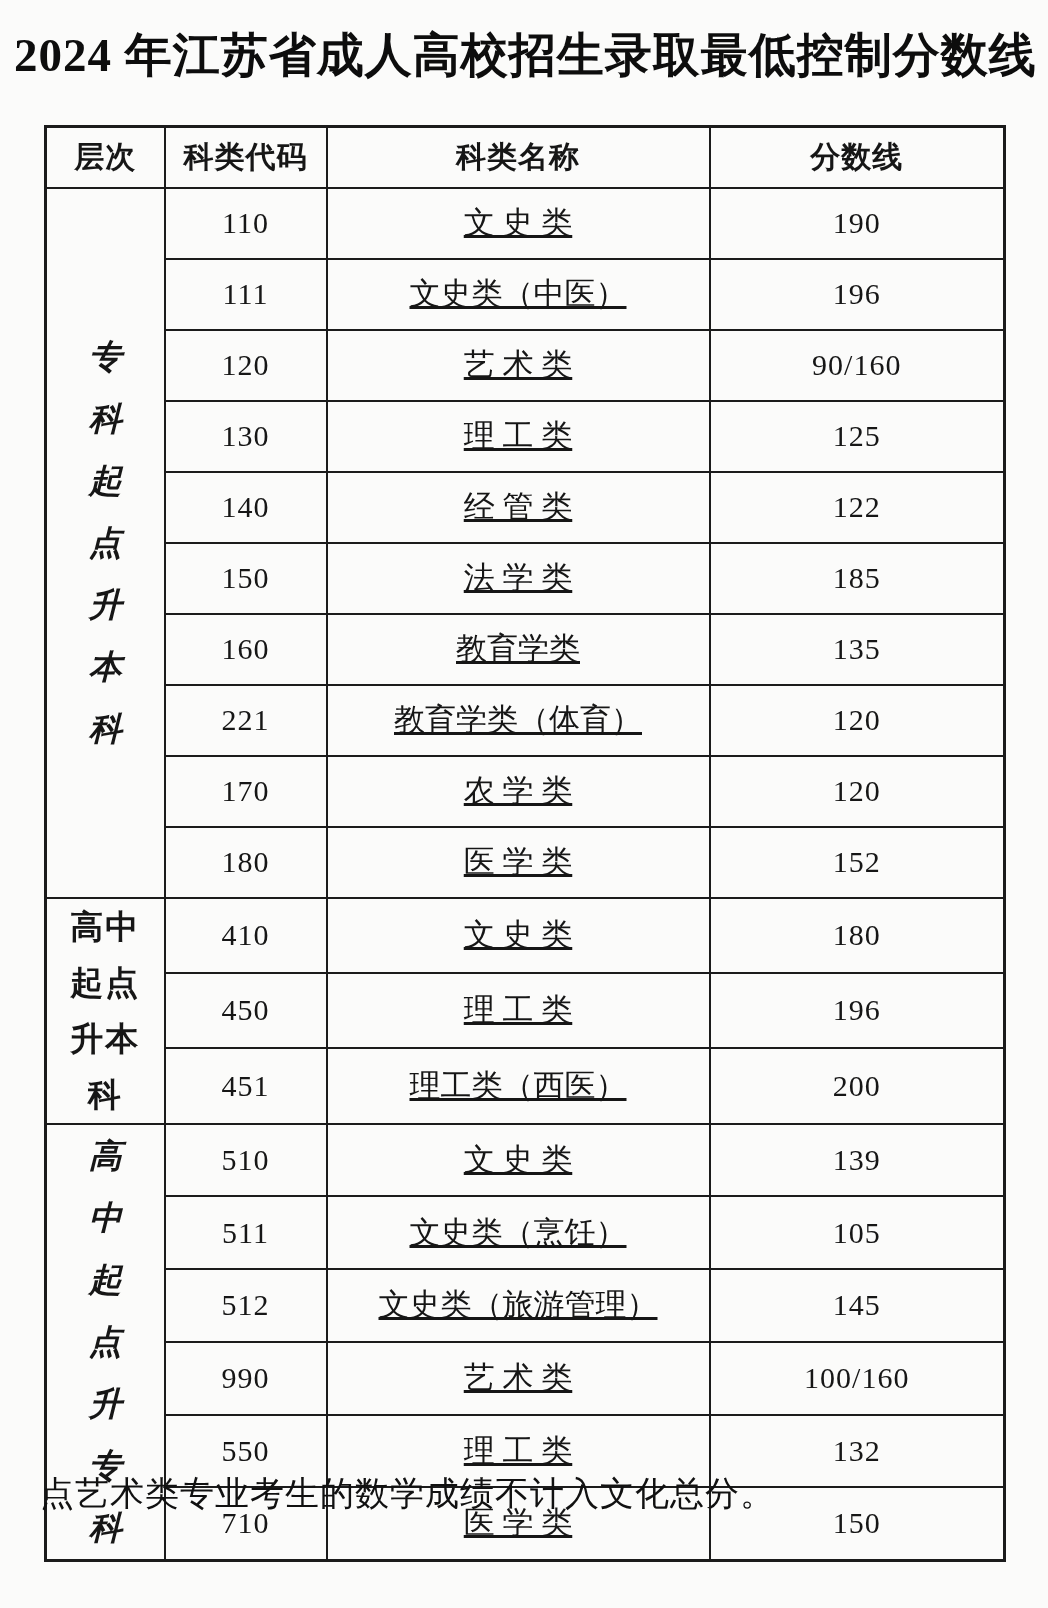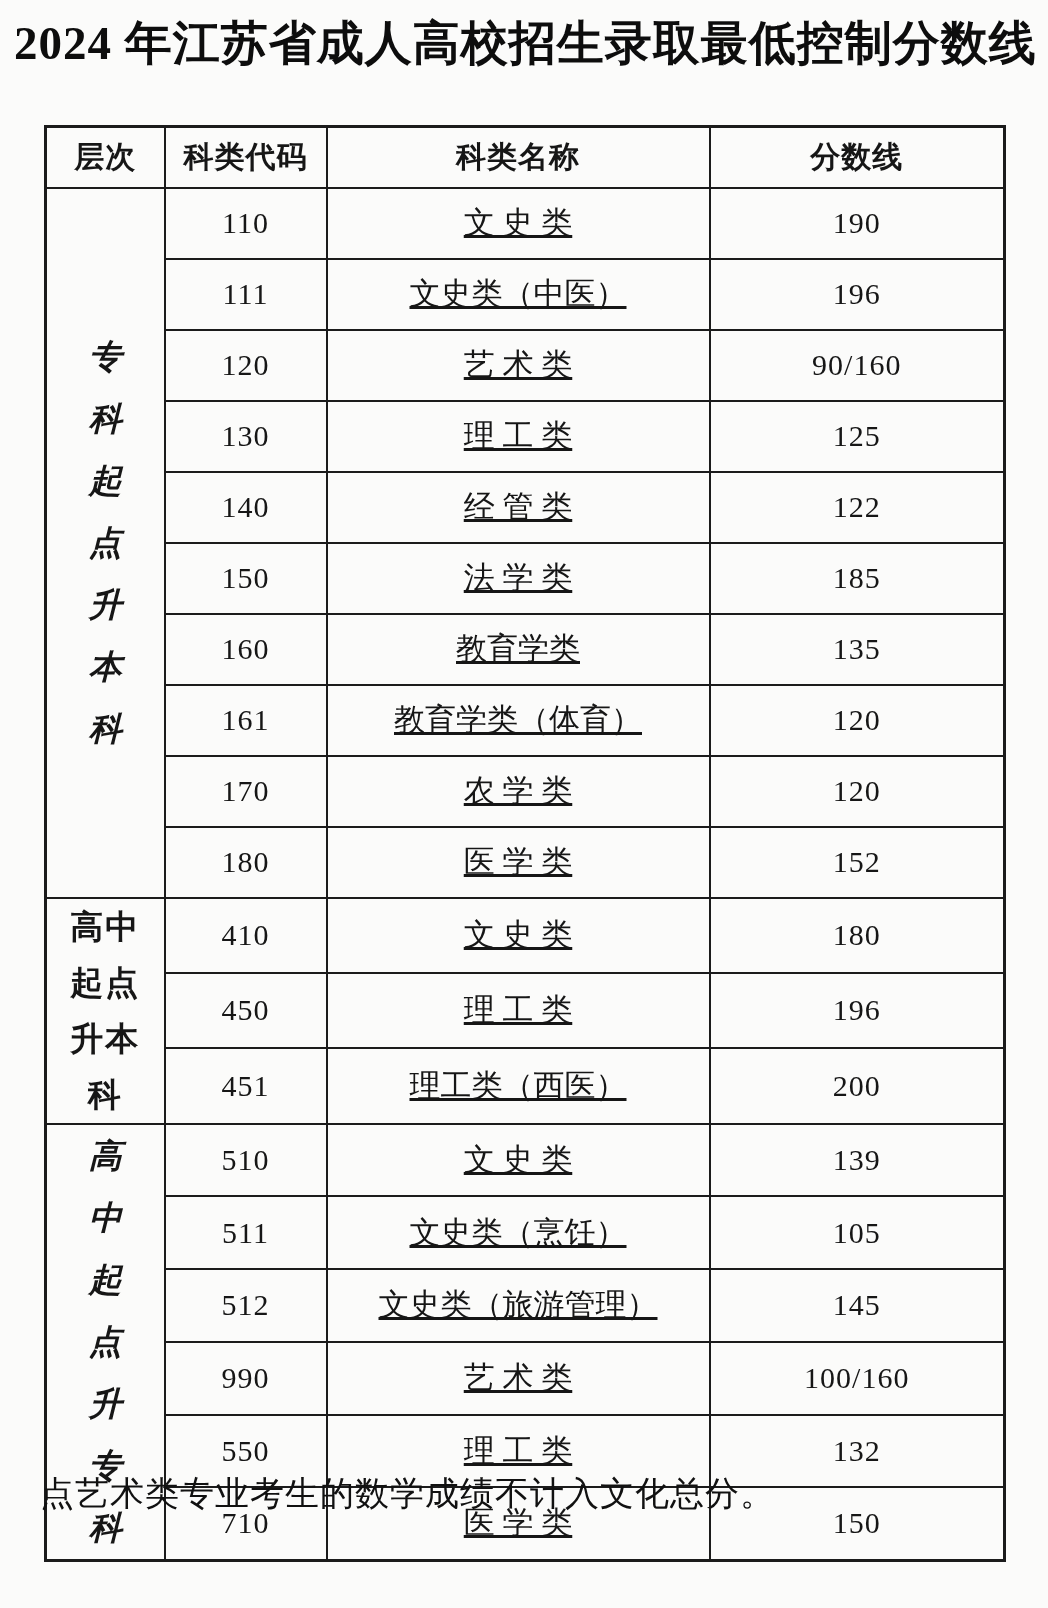--- a/index.html
+++ b/index.html
@@ -7,21 +7,21 @@
   body {
     width: 1048px;
     height: 1608px;
     position: relative;
     font-family: "Liberation Serif", "DejaVu Serif", serif;
     color: #161616;
     background: #fbfbfa;
     overflow: hidden;
   }
   .page-title {
-    margin-top: 12px;
+    margin-top: 24px;
     padding: 0 14px;
     text-align: center;
     font-size: 47px;
     font-weight: bold;
     letter-spacing: 1px;
     color: #0d0d0d;
     white-space: nowrap;
   }
   .score-table {
     position: absolute;
@@ -133,21 +133,21 @@
       <td class="code-cell">150</td>
       <td class="name-cell">法 学 类</td>
       <td class="score-cell">185</td>
     </tr>
     <tr>
       <td class="code-cell">160</td>
       <td class="name-cell">教育学类</td>
       <td class="score-cell">135</td>
     </tr>
     <tr>
-      <td class="code-cell">161</td>
+      <td class="code-cell">221</td>
       <td class="name-cell">教育学类（体育）</td>
       <td class="score-cell">120</td>
     </tr>
     <tr>
       <td class="code-cell">170</td>
       <td class="name-cell">农 学 类</td>
       <td class="score-cell">120</td>
     </tr>
     <tr>
       <td class="code-cell">180</td>

